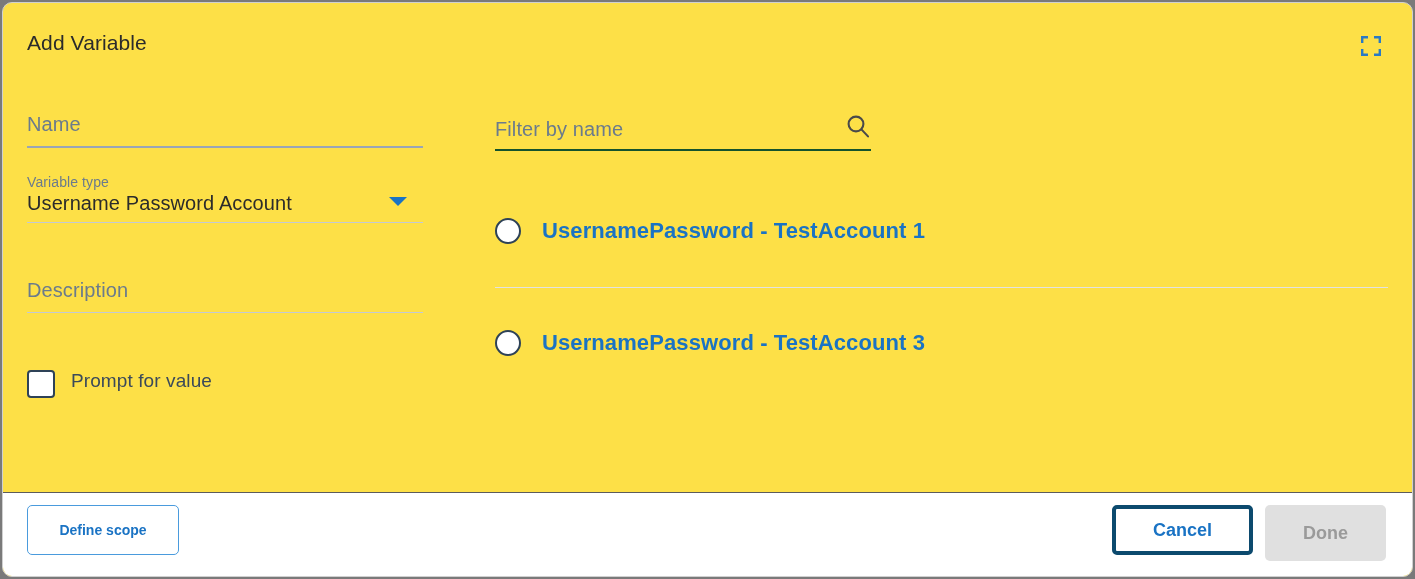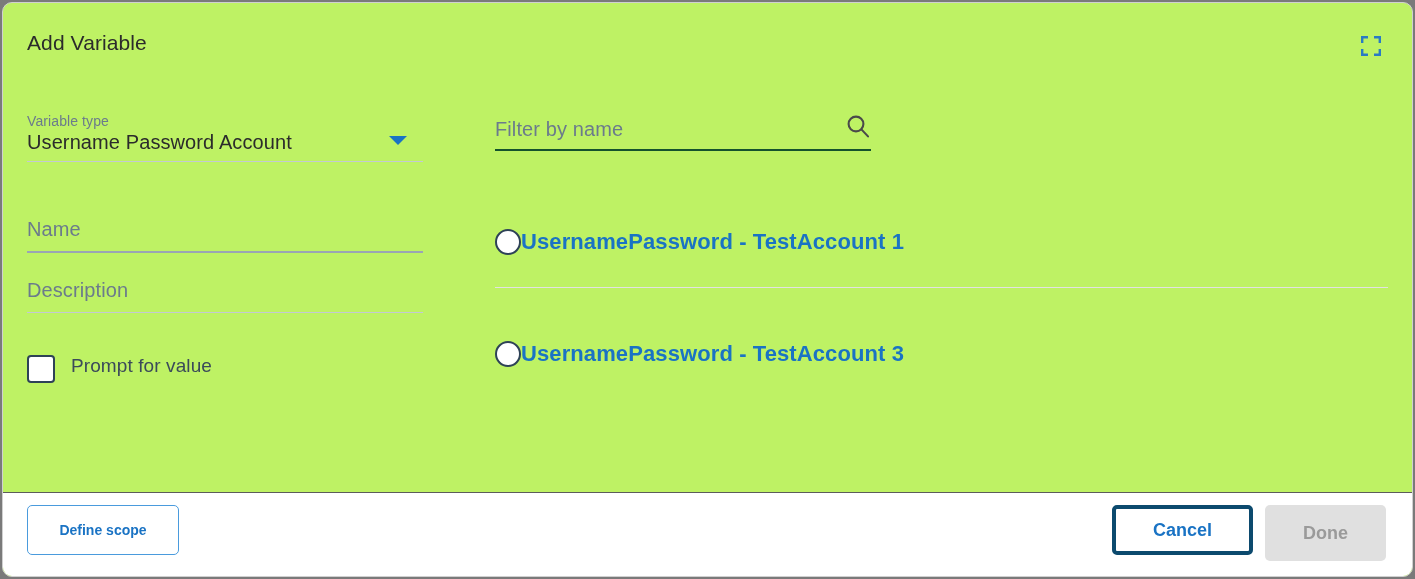--- a/index.html
+++ b/index.html
@@ -7,21 +7,21 @@
     margin: 0; padding: 0;
     width: 1415px; height: 579px;
     background: #7a7a7a;
     font-family: "Liberation Sans", sans-serif;
     overflow: hidden;
   }
   #dialog {
     position: absolute;
     left: 2px; top: 2px;
     width: 1411px; height: 575px;
-    background: #bef264;
+    background: #fde047;
     border: 1px solid #d0d0d0;
     border-radius: 10px;
     overflow: hidden;
   }
   
   #dialog-title {
     position: absolute;
     left: 24px; top: 28px;
     font-size: 21px;
     color: #2b2b2b;
@@ -74,21 +74,21 @@
   }
   #dropdown-caret {
     width: 0; height: 0;
     border-left: 9px solid transparent;
     border-right: 9px solid transparent;
     border-top: 9px solid #1a73c4;
     margin-bottom: 16px; margin-right: 16px;
   }
   #name-field { margin-bottom: 26px; }
   #type-field { margin-bottom: 56px; }
-  #desc-field { margin-bottom: 42px; }
+  #desc-field { margin-bottom: 57px; }
 
   
   #prompt-row {
     display: flex; align-items: flex-start; gap: 16px;
     cursor: pointer; width: max-content;
   }
   #prompt-checkbox {
     width: 28px; height: 28px;
     border: 2px solid #2e4257;
     border-radius: 4px;
@@ -116,21 +116,21 @@
     cursor: text;
   }
   #search-placeholder {
     font-size: 20px;
     color: #6b7b8c;
     letter-spacing: 0.1px;
   }
   #search-icon { margin-bottom: 2px; }
   #options-list { margin-top: 56px; }
   .option-row {
-    display: flex; align-items: flex-end; 
+    display: flex; align-items: center; gap: 21px;
     height: 48px;
     cursor: pointer;
   }
   .radio-outer {
     width: 26px; height: 26px;
     border: 2.5px solid #2e4257;
     border-radius: 50%;
     background: #fff;
     flex: none;
   }
@@ -203,34 +203,34 @@
     <svg width="22" height="22" viewBox="0 0 22 22">
       <path d="M1 8 V1 H8 V3.4 H3.4 V8 Z" fill="#2a7ac4"></path>
       <path d="M21 8 V1 H14 V3.4 H18.6 V8 Z" fill="#2a7ac4"></path>
       <path d="M1 14 V21 H8 V18.6 H3.4 V14 Z" fill="#2a7ac4"></path>
       <path d="M21 14 V21 H14 V18.6 H18.6 V14 Z" fill="#2a7ac4"></path>
     </svg>
   </button>
 
   <div id="form-panel">
 
+    <div class="field" id="name-field">
+      <div class="placeholder-text">Name</div>
+      <hr class="field-line strong">
+    </div>
+
     <div class="field" id="type-field">
       <div class="field-label-top">Variable type</div>
       <div id="select-row">
         <div class="select-value">Username Password Account</div>
         <div id="dropdown-caret"></div>
       </div>
       <hr class="field-line">
     </div>
 
-    <div class="field" id="name-field">
-      <div class="placeholder-text">Name</div>
-      <hr class="field-line strong">
-    </div>
-
     <div class="field" id="desc-field">
       <div class="placeholder-text">Description</div>
       <hr class="field-line">
     </div>
 
     <div id="prompt-row">
       <div id="prompt-checkbox"></div>
       <div id="prompt-label">Prompt for value</div>
     </div>
 

